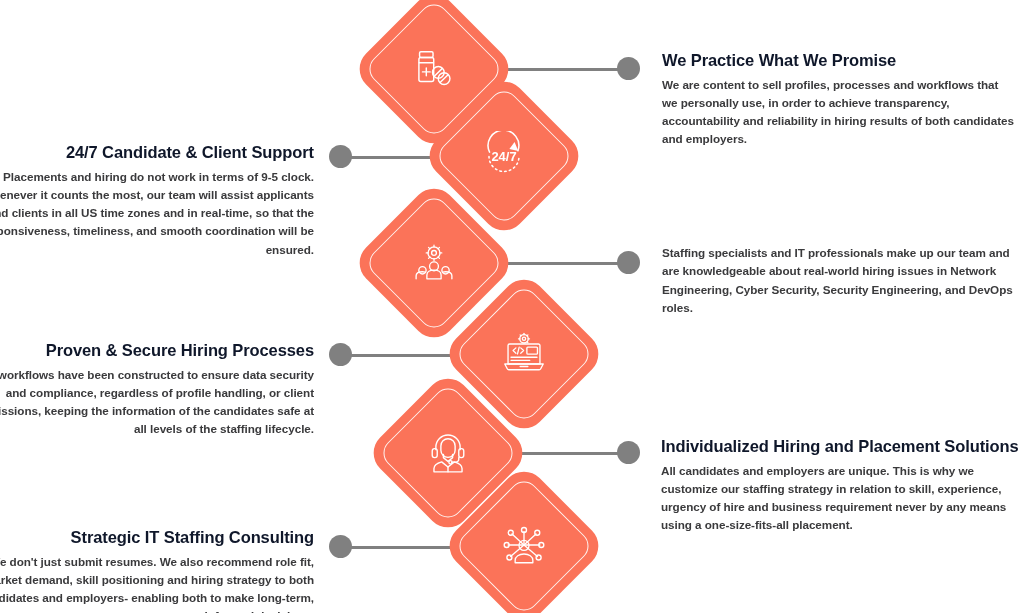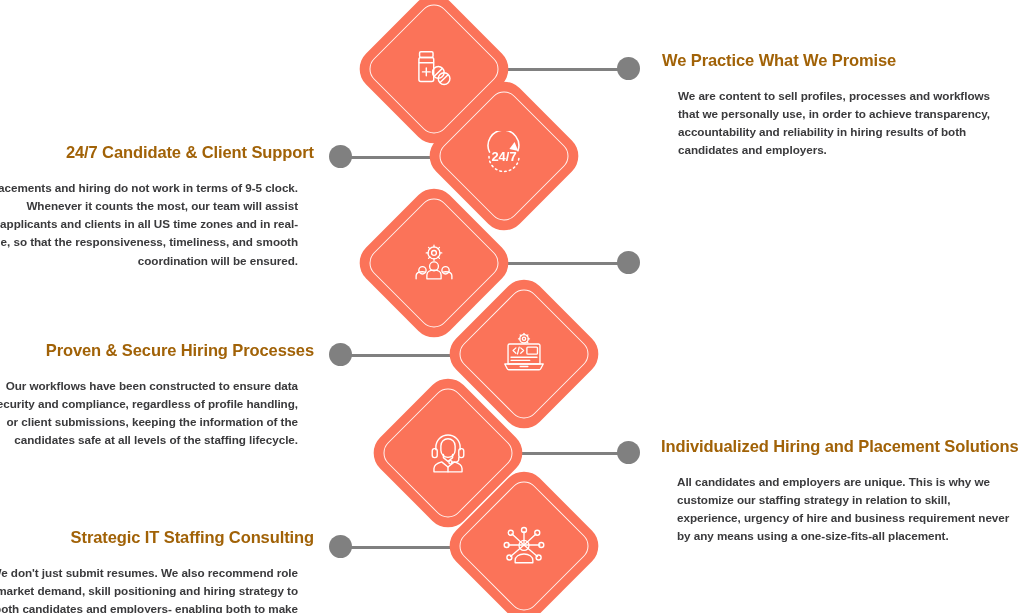--- a/index.html
+++ b/index.html
@@ -57,26 +57,26 @@
 
   
   .txt {
     position: absolute;
     width: 352px;
   }
   .txt h3 {
     margin: 0 0 5px 0;
     font-size: 16.5px;
     font-weight: 700;
-    color: #a16207;
+    color: #0f172a;
     letter-spacing: -0.1px;
     line-height: 1.25;
   }
   .txt p {
-    margin: 16px;
+    margin: 0;
     font-size: 11.7px;
     font-weight: 700;
     color: #3a3a3c;
     line-height: 1.56;
     letter-spacing: -0.05px;
   }
   .txt.right { text-align: left; }
   .txt.left  { text-align: right; }
 </style>
 </head>
@@ -233,20 +233,21 @@
     <h3>We Practice What We Promise</h3>
     <p>We are content to sell profiles, processes and workflows that we personally use, in order to achieve transparency, accountability and reliability in hiring results of both candidates and employers.</p>
   </div>
 
   <div class="txt left" style="left:-38px; top:142px; width:352px;">
     <h3>24/7 Candidate &amp; Client Support</h3>
     <p>Placements and hiring do not work in terms of 9-5 clock. Whenever it counts the most, our team will assist applicants and clients in all US time zones and in real-time, so that the responsiveness, timeliness, and smooth coordination will be ensured.</p>
   </div>
 
   <div class="txt right" style="left:662px; top:244px; width:360px;">
+    <p>Staffing specialists and IT professionals make up our team and are knowledgeable about real-world hiring issues in Network Engineering, Cyber Security, Security Engineering, and DevOps roles.</p>
   </div>
 
   <div class="txt left" style="left:-38px; top:340px; width:352px;">
     <h3>Proven &amp; Secure Hiring Processes</h3>
     <p>Our workflows have been constructed to ensure data security and compliance, regardless of profile handling, or client submissions, keeping the information of the candidates safe at all levels of the staffing lifecycle.</p>
   </div>
 
   <div class="txt right" style="left:661px; top:436px; width:365px;">
     <h3>Individualized Hiring and Placement Solutions</h3>
     <p>All candidates and employers are unique. This is why we customize our staffing strategy in relation to skill, experience, urgency of hire and business requirement never by any means using a one-size-fits-all placement.</p>

